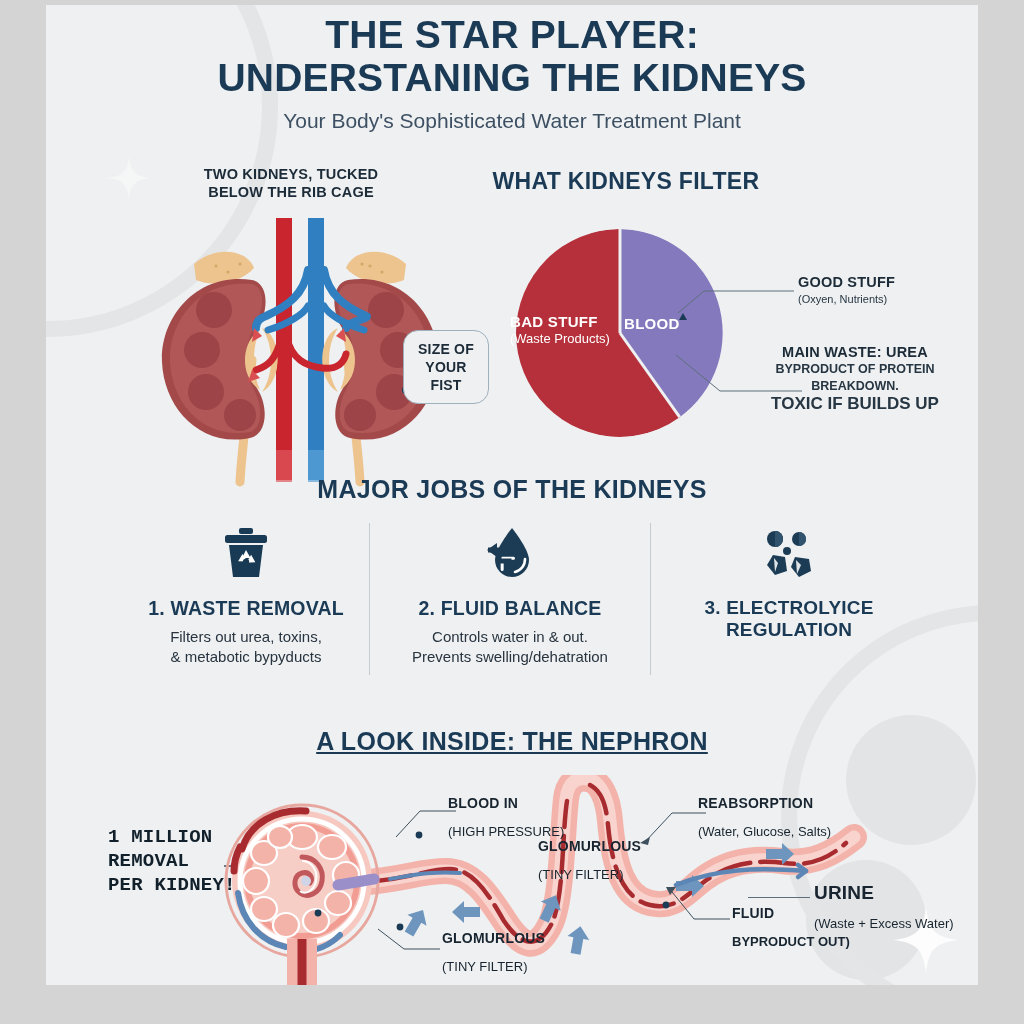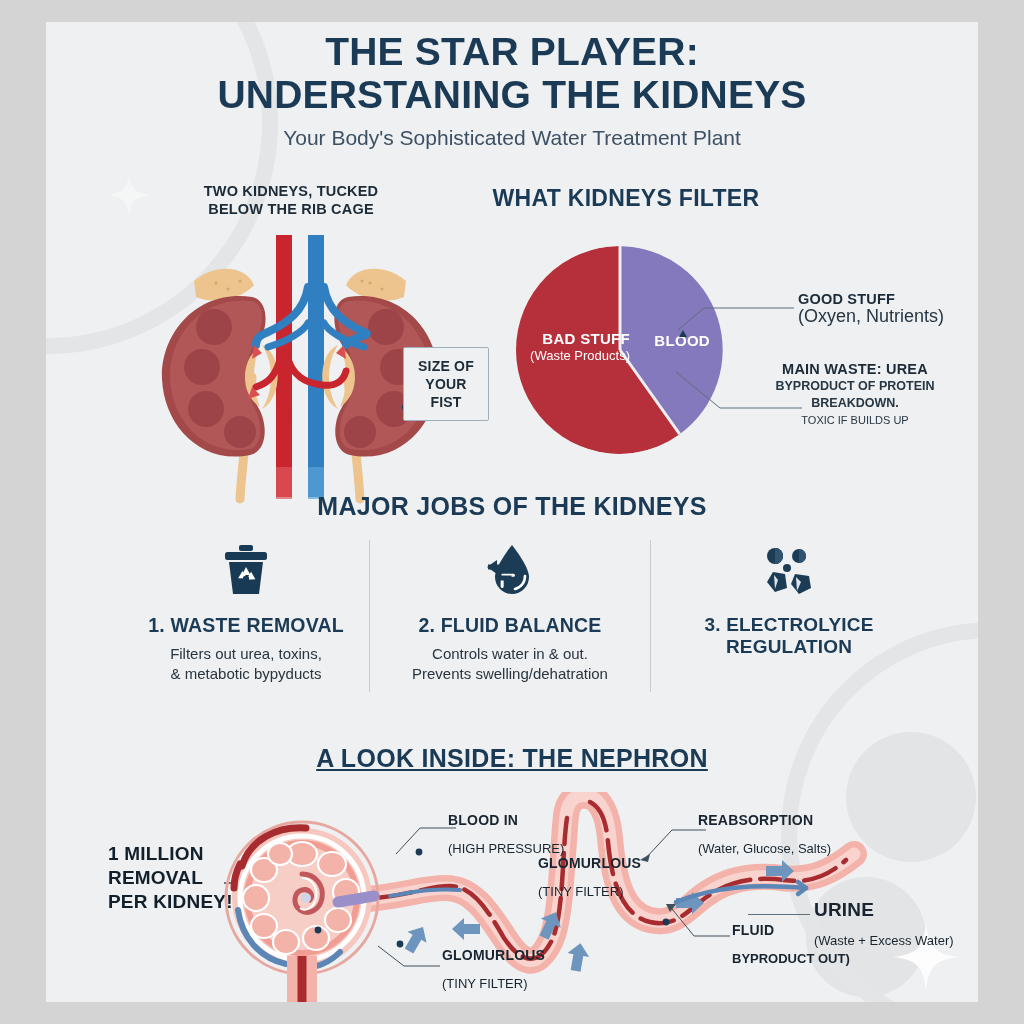--- a/index.html
+++ b/index.html
@@ -3,21 +3,21 @@
 <meta charset="utf-8">
 <style>
   html,body{margin:0;padding:0;}
   body{
     width:1024px;height:1024px;overflow:hidden;
     background:#d4d4d4;
     font-family:"Liberation Sans", sans-serif;
   }
   #frame{position:absolute;left:0;top:0;width:1024px;height:1024px;}
   #panel{
-    position:absolute;left:46px;top:22px;width:932px;height:980px;
+    position:absolute;left:46px;top:5px;width:932px;height:980px;
     background:#eef0f1;overflow:hidden;
   }
   .bgcircle{position:absolute;border-radius:50%;background:#e3e4e5;}
   .bgring{position:absolute;border-radius:50%;border:16px solid #e4e5e6;background:transparent;}
 
   
   #title-block{position:absolute;left:0;top:8px;width:932px;text-align:center;}
   .t-line{
     color:#1b3a55;font-weight:bold;letter-spacing:.2px;
     font-size:39px;line-height:43px;
@@ -28,50 +28,50 @@
 
   
   .sec-head{
     position:absolute;color:#1b3a55;font-weight:bold;font-size:23px;letter-spacing:.3px;
     text-align:center;
   }
 
   
   .call{position:absolute;color:#1c2b38;}
   .call .hd{font-weight:bold;font-size:14.5px;line-height:18px;letter-spacing:.2px;}
-  .call .sb{font-size:18px;line-height:17px;color:#273643;}
+  .call .sb{font-size:11px;line-height:17px;color:#273643;}
   .lead{position:absolute;background:#5d6f7c;height:1px;}
 
   
   #fistbox{
     position:absolute;left:357px;top:325px;width:84px;height:72px;
-    border:1.3px solid #9fb0bd;border-radius:2px;background:#eef0f1;
+    border:1.3px solid #9fb0bd;border-radius:15px;background:#eef0f1;
     display:flex;align-items:center;justify-content:center;text-align:center;
     color:#1c2b38;font-weight:bold;font-size:14px;line-height:18px;letter-spacing:.2px;
   }
 
   
   #pie-wrap{position:absolute;left:470px;top:224px;width:208px;height:208px;}
   #pie{width:208px;height:208px;border-radius:50%;}
-  .slice-lbl{position:absolute;color:#fff;text-align:right;}
+  .slice-lbl{position:absolute;color:#fff;text-align:left;}
   .slice-lbl .a{font-weight:bold;font-size:15px;line-height:18px;letter-spacing:.3px;}
   .slice-lbl .b{font-size:13px;line-height:16px;}
 
   
   .job{position:absolute;width:248px;text-align:center;}
   .job .icon{height:62px;display:flex;align-items:flex-end;justify-content:center;}
   .job .ttl{color:#1b3a55;font-weight:bold;font-size:19.5px;margin-top:18px;letter-spacing:.2px;}
   .job .dsc{color:#28343f;font-size:15px;line-height:20px;margin-top:7px;}
   .divider{position:absolute;width:1px;background:#c3ccd2;}
 
   
   .nlab{position:absolute;color:#182530;}
   .nlab .hd{font-weight:bold;font-size:14px;line-height:17px;letter-spacing:.2px;}
   .nlab .sb{font-size:13px;line-height:16px;margin-top:12px;}
-  .big-left{position:absolute;color:#12202c;font-weight:bold;font-size:19px;line-height:24px;letter-spacing:.2px;}
+  .big-left{position:absolute;color:#12202c;font-weight:bold;font-size:19px;line-height:24px;letter-spacing:.2px;font-family:Liberation Mono, monospace;}
 </style>
 </head>
 <body>
 
 <div id="frame">
   <div id="panel">
 
     <div class="bgring" style="left:-230px;top:-130px;width:430px;height:430px;"></div>
     <div class="bgcircle" style="left:800px;top:710px;width:130px;height:130px;"></div>
     <div class="bgcircle" style="left:760px;top:855px;width:120px;height:120px;"></div>
@@ -195,21 +195,21 @@
       <div class="hd">GOOD STUFF</div>
       <div class="sb">(Oxyen, Nutrients)</div>
     </div>
 
     <svg style="position:absolute;left:628px;top:346px;" width="130" height="44" viewBox="0 0 130 44">
       <path d="M2 4 L46 40 L128 40" stroke="#5d6f7c" stroke-width="1" fill="none"></path>
     </svg>
     <div class="call" style="left:688px;top:338px;width:242px;text-align:center;">
       <div class="hd">MAIN WASTE: UREA</div>
       <div class="sb" style="font-weight:bold;font-size:12.5px;">BYPRODUCT OF PROTEIN BREAKDOWN.</div>
-      <div class="sb" style="font-weight:normal;font-size:11px;text-align:center;">TOXIC IF BUILDS UP</div>
+      <div class="sb" style="font-weight:bold;font-size:17px;text-align:center;">TOXIC IF BUILDS UP</div>
     </div>
 
     <div class="sec-head" style="left:166px;top:470px;width:600px;font-size:25px;">MAJOR JOBS OF THE KIDNEYS</div>
 
     <div class="divider" style="left:323px;top:518px;height:152px;"></div>
     <div class="divider" style="left:604px;top:518px;height:152px;"></div>
 
     <div class="job" style="left:76px;top:512px;">
       <div class="icon">
         <svg width="46" height="52" viewBox="0 0 46 52">

